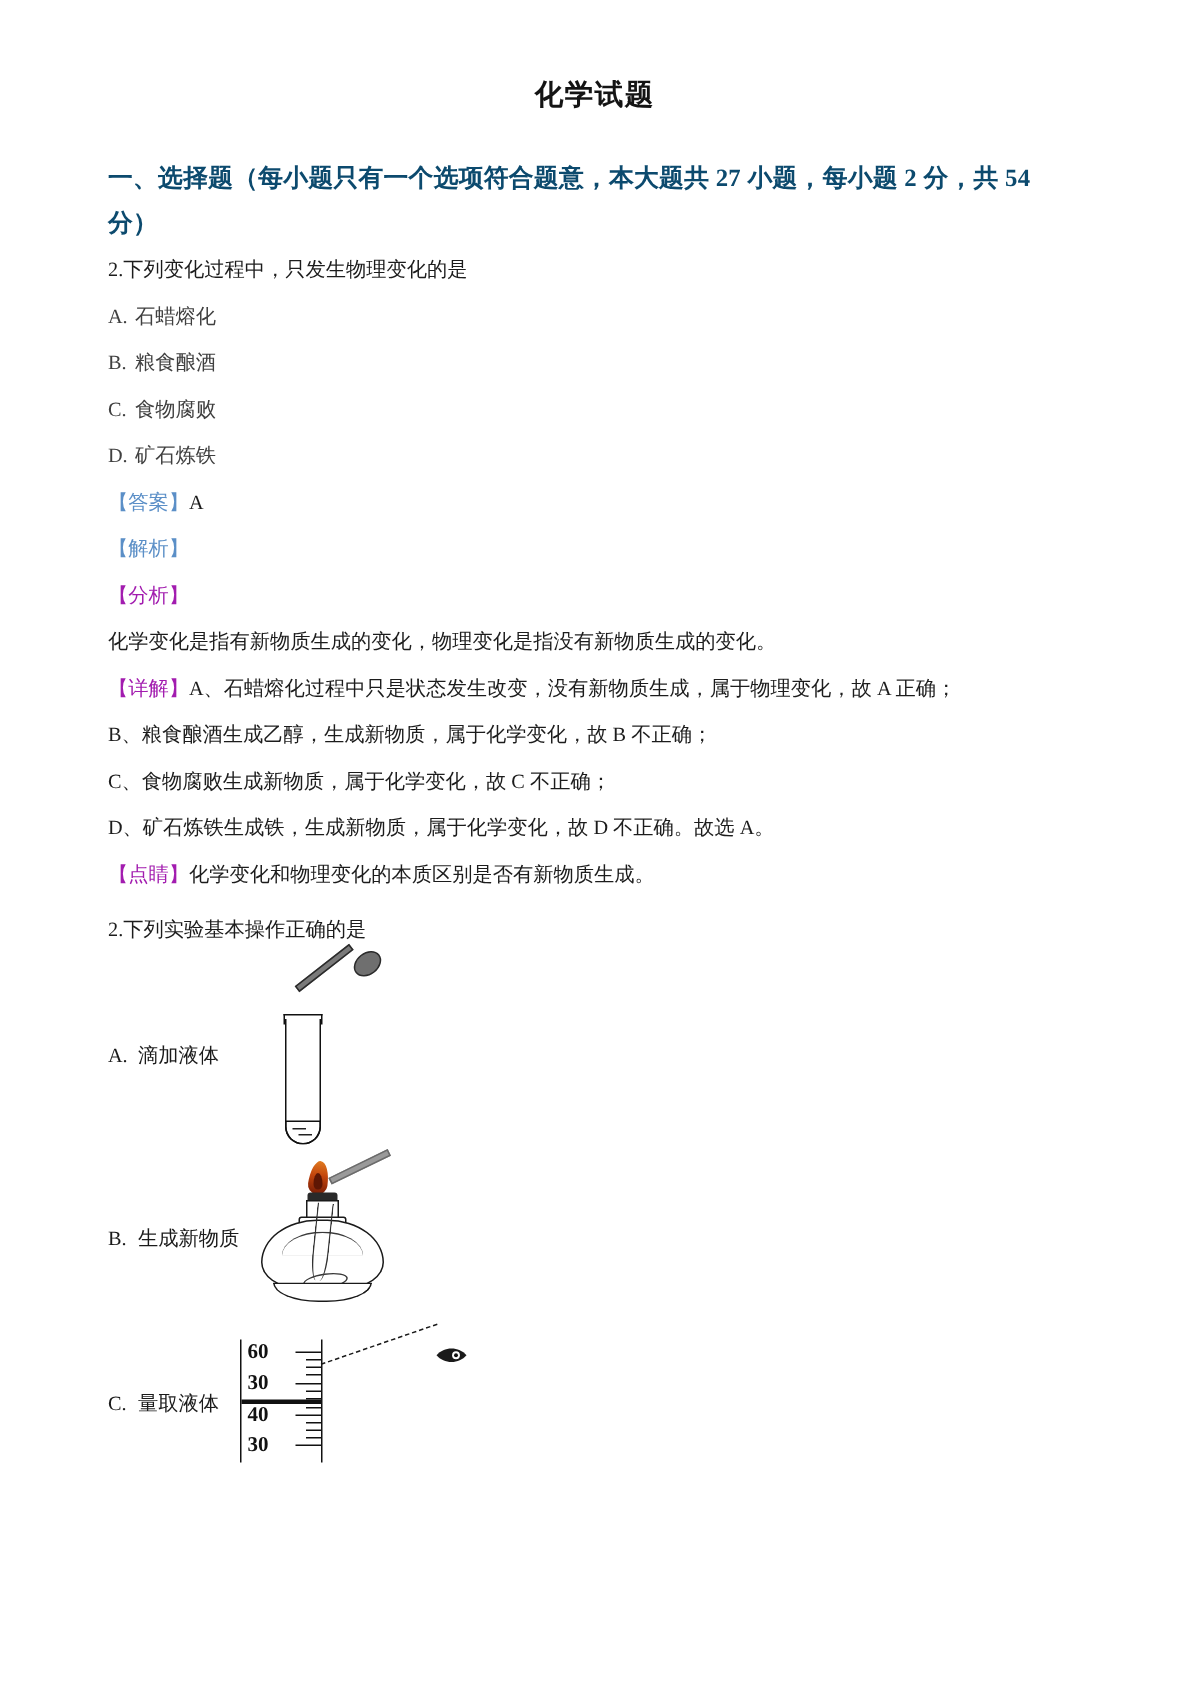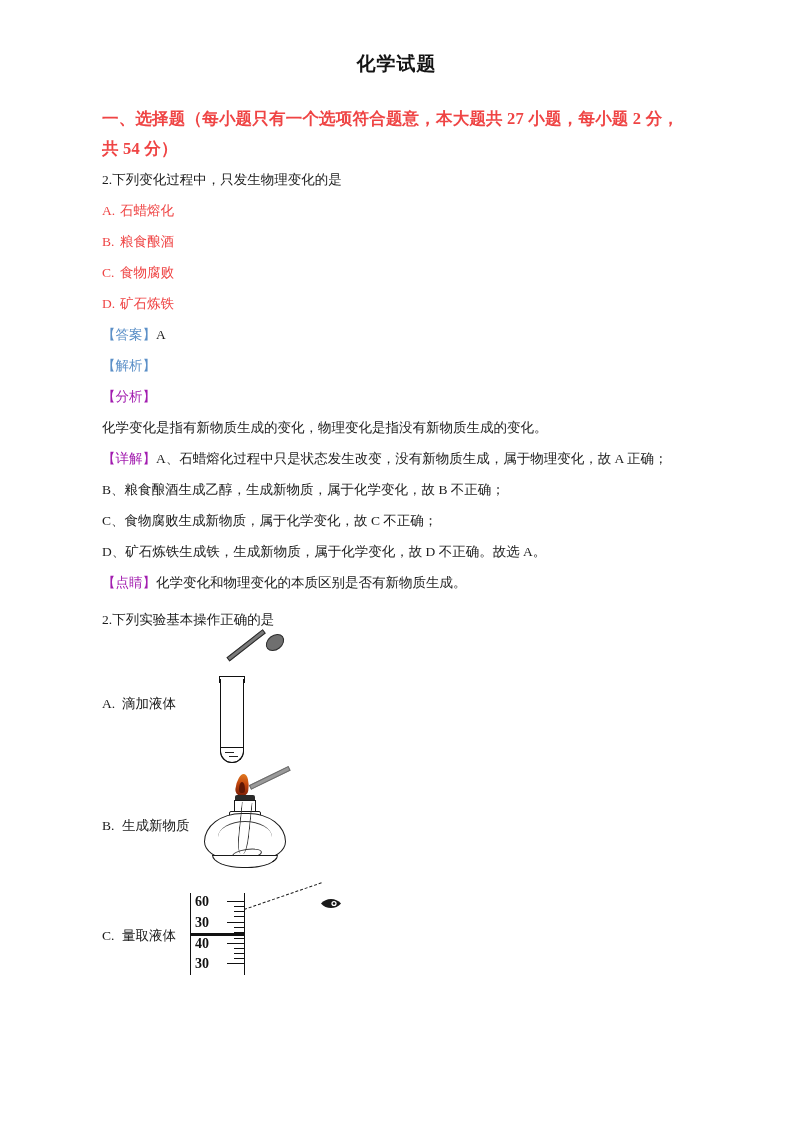--- a/index.html
+++ b/index.html
@@ -14,51 +14,51 @@
     font-family: "Liberation Serif", "DejaVu Serif", serif;
     color: #1a1a1a;
     overflow: hidden;
   }
   .page {
     position: relative;
     width: 793px;
     height: 1122px;
     background: #fff;
     box-sizing: border-box;
-    padding: 0 102px;
+    padding: 0 72px;
     border-radius: 17px;
   }
   .doc-title {
     text-align: center;
     font-size: 19px;
     font-weight: bold;
     letter-spacing: 1px;
     margin: 0;
     padding-top: 50px;
     padding-bottom: 0;
     line-height: 28px;
     color: #141414;
   }
   .section-header {
     font-size: 16.5px;
     font-weight: bold;
     line-height: 30px;
     margin-top: 26px;
     letter-spacing: 0.2px;
-    color: #ef4444;
+    color: #0c4a6e;
   }
   .q-stem {
     font-size: 13.5px;
     line-height: 31px;
     color: #1c1c1c;
   }
   .opt {
     font-size: 13.5px;
     line-height: 31px;
-    color: #ef4444;
+    color: #404040;
   }
   .opt .opt-letter {
     display: inline-block;
     min-width: 18px;
   }
   .marker-line {
     font-size: 13.5px;
     line-height: 31px;
   }
   .marker {

